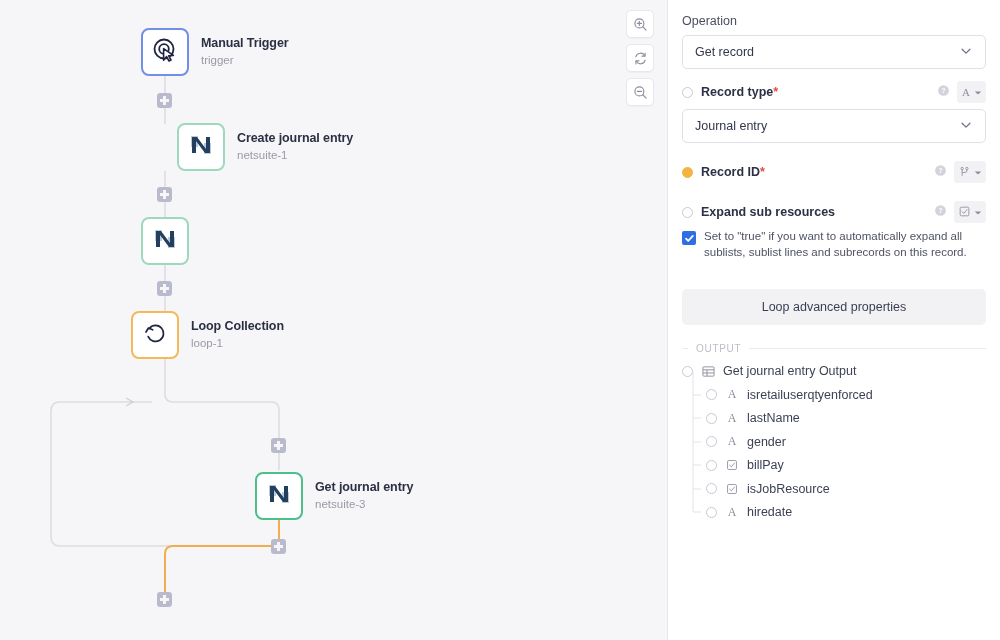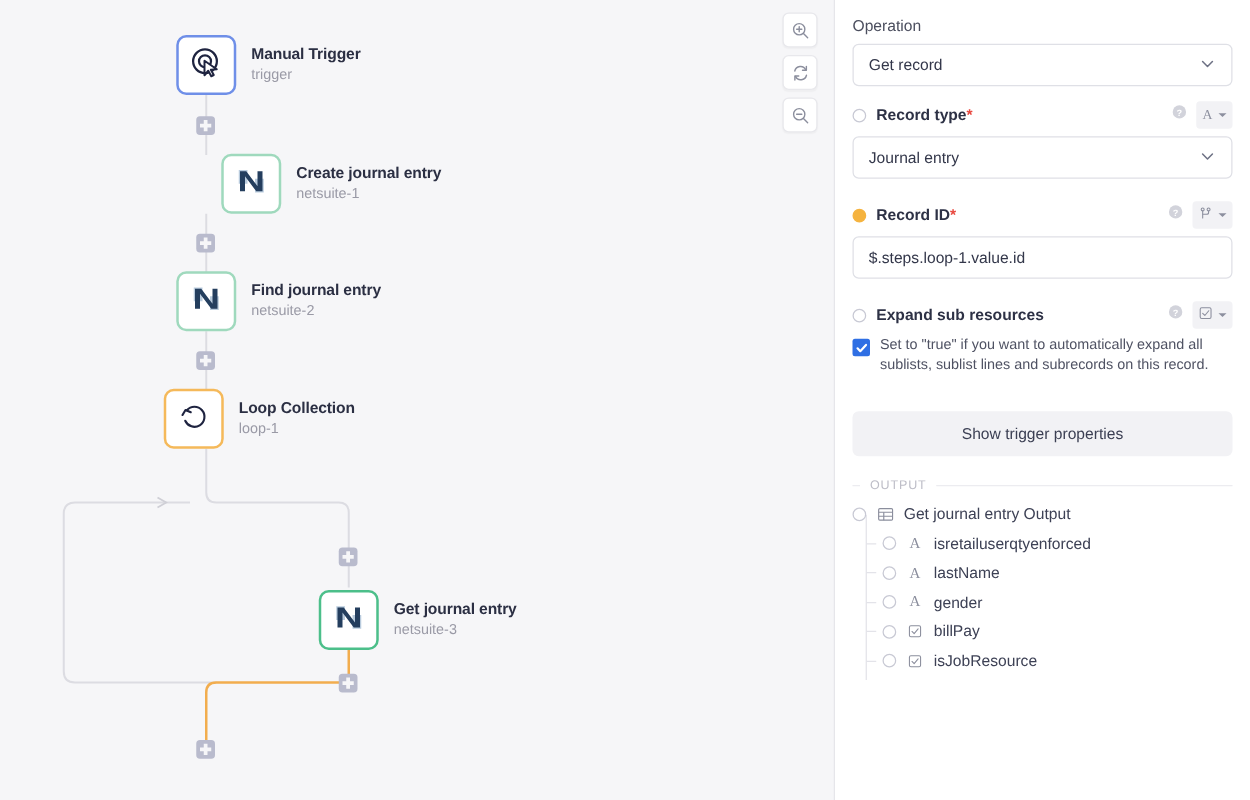--- a/index.html
+++ b/index.html
@@ -257,24 +257,20 @@
     <div class="node" style="left:141px; top:217px;">
       <div class="node-box green-soft">
         <span>
           <svg width="28" height="28" viewBox="0 0 28 28">
             <rect x="4" y="5" width="7" height="11" fill="#b9cbdd"></rect>
             <rect x="17" y="12" width="7" height="11" fill="#b9cbdd"></rect>
             <path d="M5,6 L10,6 L19,18 L19,6 L23,6 L23,22 L18,22 L9,10 L9,22 L5,22 Z" fill="#243e5e"></path>
           </svg>
         </span>
       </div>
-      <div class="node-labels">
-        <div class="node-title">Find journal entry</div>
-        <div class="node-sub">netsuite-2</div>
-      </div>
     </div>
 
     <div class="node" style="left:131px; top:311px;">
       <div class="node-box orange">
         <span>
           <svg width="28" height="28" viewBox="0 0 28 28">
             <path d="M8.5,9.2 A8,8 0 1 1 7.2,17.6" fill="none" stroke="#1f2440" stroke-width="1.7" stroke-linecap="round"></path>
             <path d="M5.0,13.0 L7.4,9.0 L11.6,10.8" fill="none" stroke="#1f2440" stroke-width="1.7" stroke-linecap="round" stroke-linejoin="round"></path>
           </svg>
         </span>
@@ -401,23 +397,20 @@
             </svg>
           </span>
           <span>
             <svg width="8" height="8" viewBox="0 0 10 10">
                 <path d="M1,3.2 L5,7 L9,3.2 Z" fill="#8c8f9e"></path>
               </svg>
           </span>
         </span>
       </span>
     </div>
-    <div class="text-box">
-      <span>$.steps.loop-1.value.id</span>
-    </div>
 
     
     <div class="prop-head" style="margin-top:18px;">
       <span class="dot"></span>
       <span class="prop-name"><span>Expand sub resources</span><span class="req"></span></span>
       <span class="prop-right">
         <span class="help-icon">
           <svg width="13" height="13" viewBox="0 0 16 16">
             <circle cx="8" cy="8" r="6.6" fill="#d2d3db"></circle>
             <text x="8" y="11.6" text-anchor="middle" font-size="9" fill="#ffffff" font-family="Liberation Sans, sans-serif" font-weight="bold">?</text>
@@ -440,21 +433,21 @@
     </div>
     <div class="cb-row">
       <span class="cb">
         <svg width="11" height="11" viewBox="0 0 12 12">
           <path d="M2.2,6.2 L4.6,8.7 L9.6,3.2" fill="none" stroke="#ffffff" stroke-width="1.9" stroke-linecap="round" stroke-linejoin="round"></path>
         </svg>
       </span>
       <span class="cb-desc">Set to "true" if you want to automatically expand all sublists, sublist lines and subrecords on this record.</span>
     </div>
 
-    <button class="adv-btn">Show trigger properties</button>
+    <button class="adv-btn">Loop advanced properties</button>
 
     
     <div class="section-rule" style="margin:18px 0 6px 0;">
       <span class="line short"></span>
       <span class="cap">OUTPUT</span>
       <span class="line"></span>
     </div>
 
     <div class="tree">
       <svg class="tree-guides" width="40" height="160">

